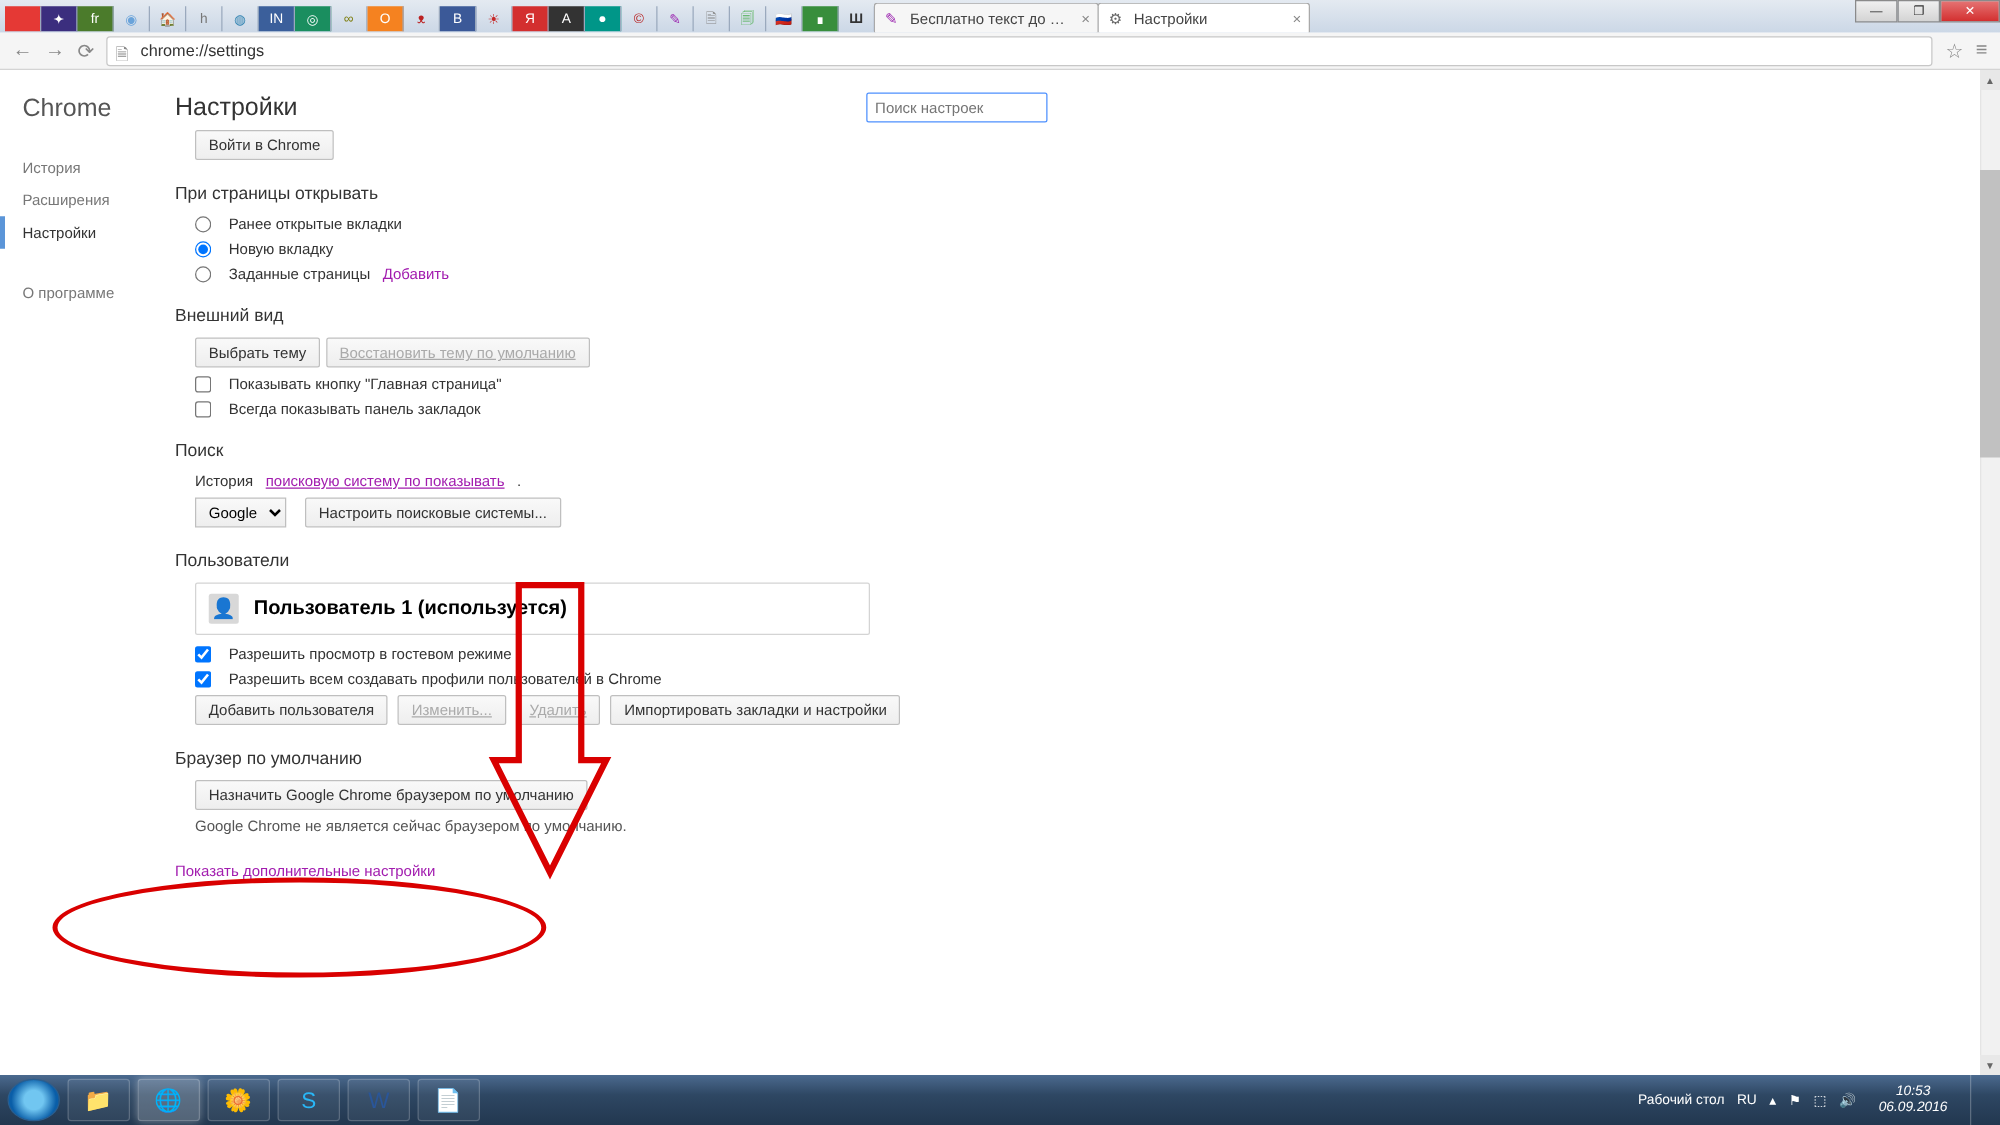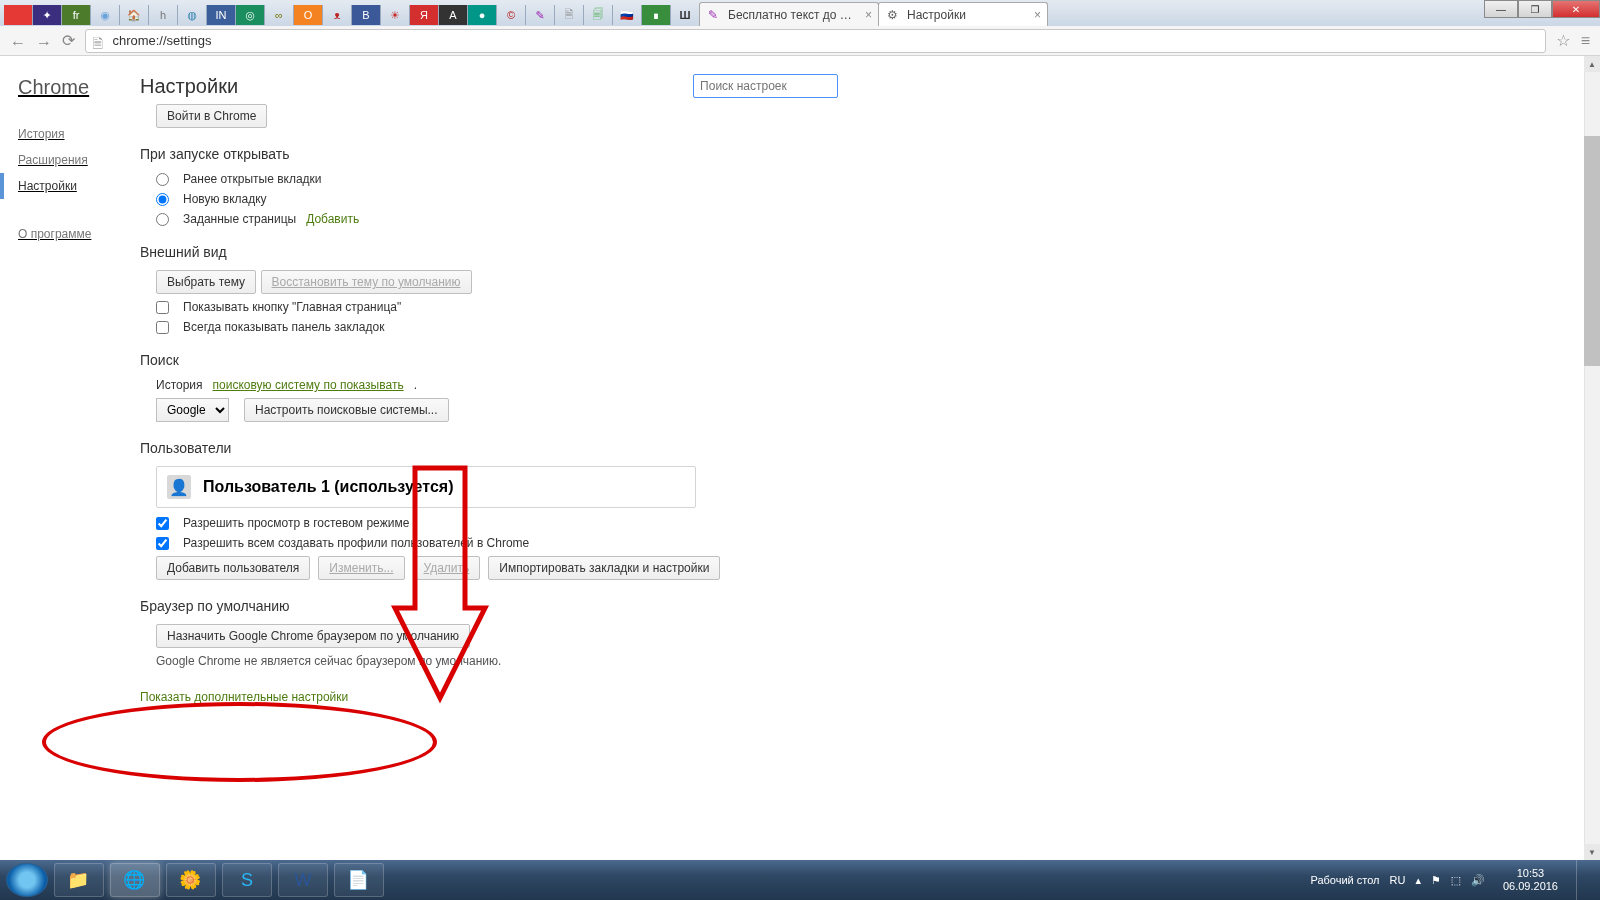--- a/index.html
+++ b/index.html
@@ -18,37 +18,37 @@
 .wincontrols .close { background:linear-gradient(#e57373,#d32f2f); color:#fff; width:48px; }
 
 
 .addrbar { height:30px; background:#f5f5f5; border-bottom:1px solid #d4d4d4; display:flex; align-items:center; padding:0 10px; gap:10px; }
 .navico { color:#888; font-size:16px; cursor:default; }
 .omnibox { flex:1; height:24px; border:1px solid #c7c7c7; border-radius:3px; display:flex; align-items:center; padding:0 6px; background:#fff; font-size:13px; color:#333; }
 .omnibox .pageico { width:14px; height:14px; margin-right:6px; color:#888; }
 
 
 .page { display:flex; height:calc(100% - 56px - 40px); }
-.sidebar { width:140px; padding:20px 0 0 18px;text-decoration:underline; }
+.sidebar { width:140px; padding:20px 0 0 18px; }
 .brand { font-size:20px; color:#555; margin-bottom:22px; }
 .sideitem { font-size:12px; color:#777; padding:6px 0; cursor:pointer; }
 .sideitem.sel { color:#333; border-left:4px solid #5b95d8; margin-left:-18px; padding-left:14px; }
 
 .main { flex:1; padding:18px 0 0 0; position:relative; overflow:hidden; }
 .titlebar { display:flex; align-items:center; gap:30px; margin-bottom:6px; }
 .ptitle { font-size:20px; color:#333; }
 .searchbox { width:145px; height:24px; border:1px solid #4d90fe; border-radius:2px; padding:0 6px; font-size:12px; color:#701a75; outline:none; margin-left:425px; }
 
 .sec { margin:18px 0 6px 0; }
 .sech { font-size:14px; color:#333; margin-bottom:10px; }
 .btn { display:inline-block; padding:4px 10px; font-size:12px; background:linear-gradient(#f9f9f9,#eee); border:1px solid #bfbfbf; border-radius:2px; color:#333; cursor:pointer; }
 .btn.dis { color:#aaa; cursor:default;text-decoration:underline; }
 .row { display:flex; align-items:center; gap:10px; margin:6px 0 6px 16px; font-size:12px; color:#333; }
 input[type=radio],input[type=checkbox]{ margin-right:4px; }
-.link { color:#4d7c0f; text-decoration:none; cursor:pointer; }
+.link { color:#a21caf; text-decoration:none; cursor:pointer; }
 .link.u { text-decoration:underline; }
 select { font-size:12px; padding:3px 6px; border:1px solid #bfbfbf; background:linear-gradient(#f9f9f9,#eee); }
 .userbox { width:540px; border:1px solid #d4d4d4; border-radius:2px; padding:8px 10px; display:flex; align-items:center; gap:12px; margin:4px 0 8px 16px; }
 .avatar { width:24px; height:24px; background:#d8d8d8; border-radius:2px; display:flex; align-items:center; justify-content:center; color:#888; }
 .btnrow { display:flex; gap:8px; margin:6px 0 0 16px; }
 .note { font-size:12px; color:#555; margin:6px 0 0 16px; }
 .showmore { font-size:12px; margin:22px 0 0 0; }
 
 
 .arrow { position:absolute; left:255px; top:412px; pointer-events:none; }
@@ -56,21 +56,21 @@
 
 
 .ellipse { position:absolute; left:42px; top:702px; width:395px; height:80px; border:4px solid #d90000; border-radius:50%; pointer-events:none; }
 
 
 .taskbar { position:absolute; bottom:0; left:0; right:0; height:40px; background:linear-gradient(#4b6a8f,#2e4763 40%,#22374f); display:flex; align-items:center; color:#fff; font-size:11px; padding:0 6px; }
 .start { width:42px; height:34px; background:radial-gradient(circle,#71c6f1 30%,#0a5ea8 70%); border-radius:50%; border:1px solid #2a5e8f; }
 .tbtn { width:50px; height:34px; margin-left:6px; border:1px solid rgba(255,255,255,.2); border-radius:3px; background:rgba(255,255,255,.06); display:flex; align-items:center; justify-content:center; font-size:18px; }
 .tbtn.active { background:rgba(255,255,255,.22); box-shadow:0 0 8px rgba(255,255,255,.35); }
 .tray { margin-left:auto; display:flex; align-items:center; gap:10px; padding-right:4px; }
-.clock { text-align:center; line-height:13px; font-size:11px; padding:0 8px; }
+.clock { text-align:center; line-height:13px; font-size:11px; padding:0 8px;font-style:italic; }
 .deskbtn { width:14px; height:40px; border-left:1px solid rgba(255,255,255,.25); }
 
 .scrolltrack { position:absolute; right:0; top:0; width:16px; height:100%; background:#f1f1f1; border-left:1px solid #e4e4e4; }
 .scrollthumb { position:absolute; right:0; top:80px; width:16px; height:230px; background:#c1c1c1; }
 .scrollbtn { position:absolute; right:0; width:16px; height:16px; background:#e8e8e8; display:flex; align-items:center; justify-content:center; font-size:8px; color:#666; }
 </style>
 </head>
 <body>
 
 <div class="tabbar">
@@ -139,21 +139,21 @@
   </div>
 
   <div class="main">
     <div class="titlebar">
       <span class="ptitle">Настройки</span>
       <input class="searchbox" placeholder="Поиск настроек" style="">
     </div>
     <div style="margin-left:16px"><span class="btn">Войти в Chrome</span></div>
 
     <div class="sec">
-      <div class="sech">При запуске открывать</div>
+      <div class="sech">При страницы открывать</div>
       <label class="row">
           <input type="radio" name="st" style="">
           <span>Ранее открытые вкладки</span>
         </label>
       <label class="row">
           <input type="radio" name="st" checked="" style="">
           <span>Новую вкладку</span>
         </label>
       <label class="row">
           <input type="radio" name="st" style="">

